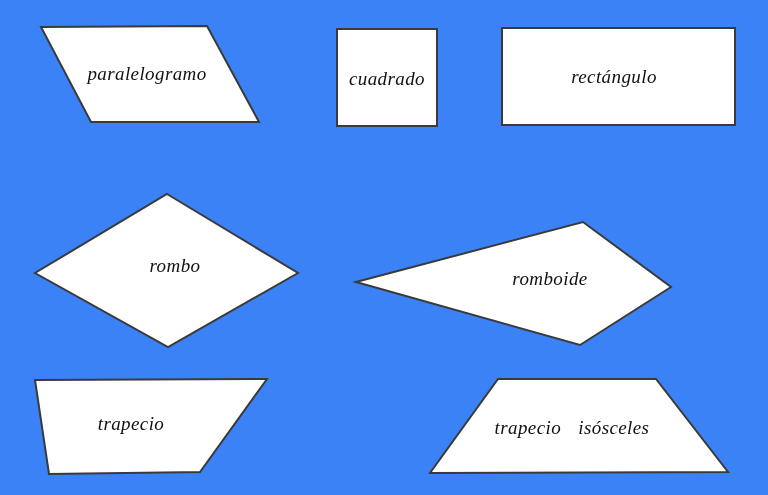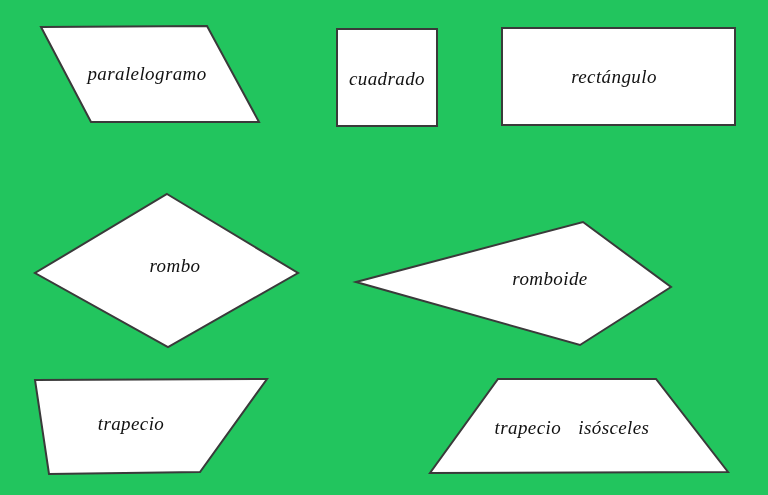--- a/index.html
+++ b/index.html
@@ -4,21 +4,21 @@
 <style>
   html, body {
     margin: 0;
     padding: 0;
     background: #ffffff;
   }
   #canvas-root {
     position: relative;
     width: 768px;
     height: 495px;
-    background: #22c55e;
+    background: #3b82f6;
     overflow: hidden;
     font-family: "Liberation Serif", "DejaVu Serif", serif;
   }
   #shapes-svg {
     position: absolute;
     left: 0;
     top: 0;
     width: 768px;
     height: 495px;
   }

